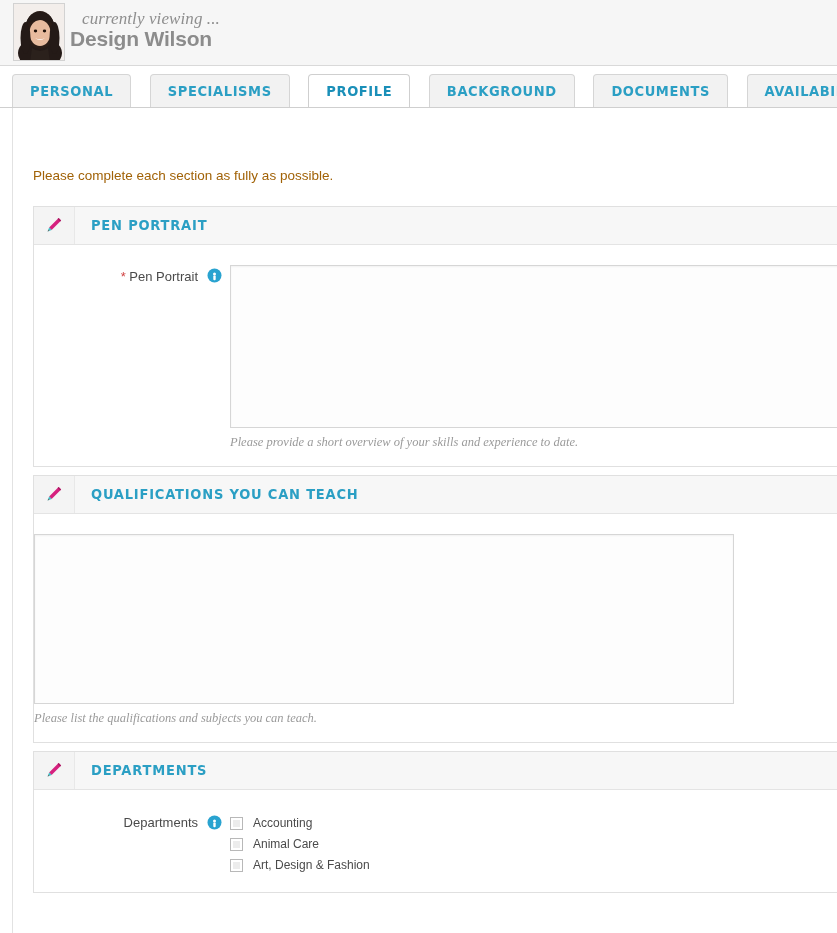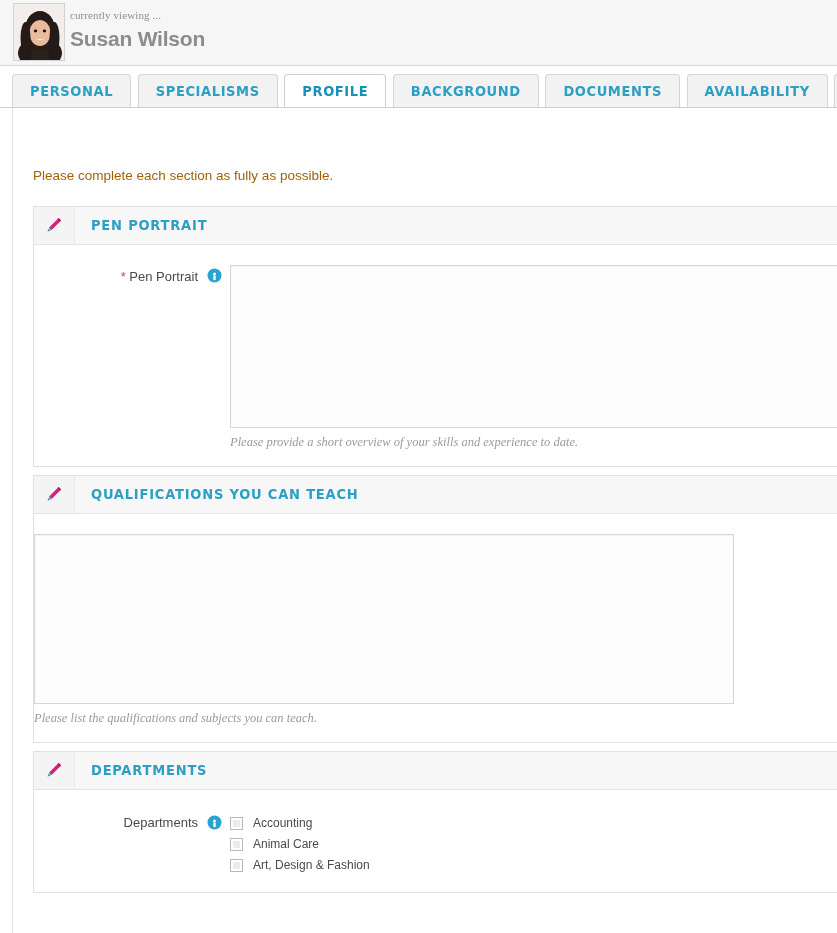--- a/index.html
+++ b/index.html
@@ -38,24 +38,25 @@
   .avatar-photo {
     position: absolute;
     left: 0; top: 0;
     width: 100%;
     height: 100%;
     background: #efe9e6;
     overflow: hidden;
   }
   .currently-viewing {
     position: absolute;
-    left: 70px;
+    left: 82px;
     top: 9px;
     font-family: "Liberation Serif", serif;
-    font-size: 11px;
+    font-style: italic;
+    font-size: 17px;
     color: #8e8e8e;
     letter-spacing: .1px;
   }
   .person-name {
     position: absolute;
     left: 70px;
     top: 27px;
     font-size: 21px;
     font-weight: bold;
     color: #8c8c8c;
@@ -73,21 +74,21 @@
     overflow: hidden;
     padding-left: 12px;
   }
   .tab {
     display: inline-block;
     position: relative;
     top: 8px;
     height: 33px;
     line-height: 33px;
     padding: 0 17px;
-    margin-right: 3px;
+    margin-right: 15px;
     box-sizing: border-box;
     background: #f2f2f2;
     border: 1px solid #d5d5d5;
     border-bottom: none;
     border-radius: 4px 4px 0 0;
     font-family: "DejaVu Sans Condensed", "Liberation Sans Narrow", "Liberation Sans", sans-serif;
     font-size: 14.5px;
     font-weight: bold;
     letter-spacing: .6px;
     color: #2b9fc4;
@@ -277,21 +278,21 @@
         <ellipse cx="11.5" cy="34" rx="5" ry="16" fill="#241a17"></ellipse>
         <ellipse cx="40.5" cy="34" rx="5" ry="16" fill="#241a17"></ellipse>
         <ellipse cx="21.5" cy="27" rx="1.7" ry="1.4" fill="#1d1008"></ellipse>
         <ellipse cx="30.5" cy="27" rx="1.7" ry="1.4" fill="#1d1008"></ellipse>
         <path d="M21 34 Q26 38 31 34 Q26 36.5 21 34 Z" fill="#ffffff"></path>
         <path d="M18 44 Q26 50 34 44 L36 58 L16 58 Z" fill="#2b211c"></path>
       </svg>
     </div>
   </div>
   <div class="currently-viewing">currently viewing ...</div>
-  <div class="person-name">Susan Wilson</div>
+  <div class="person-name">Design Wilson</div>
 </div>
 
 <div class="tabs-strip">
   <div class="tab">PERSONAL</div>
   <div class="tab">SPECIALISMS</div>
   <div class="tab active">PROFILE</div>
   <div class="tab">BACKGROUND</div>
   <div class="tab">DOCUMENTS</div>
   <div class="tab">AVAILABILITY</div>
   <div class="tab">COMMISSIONS</div>

